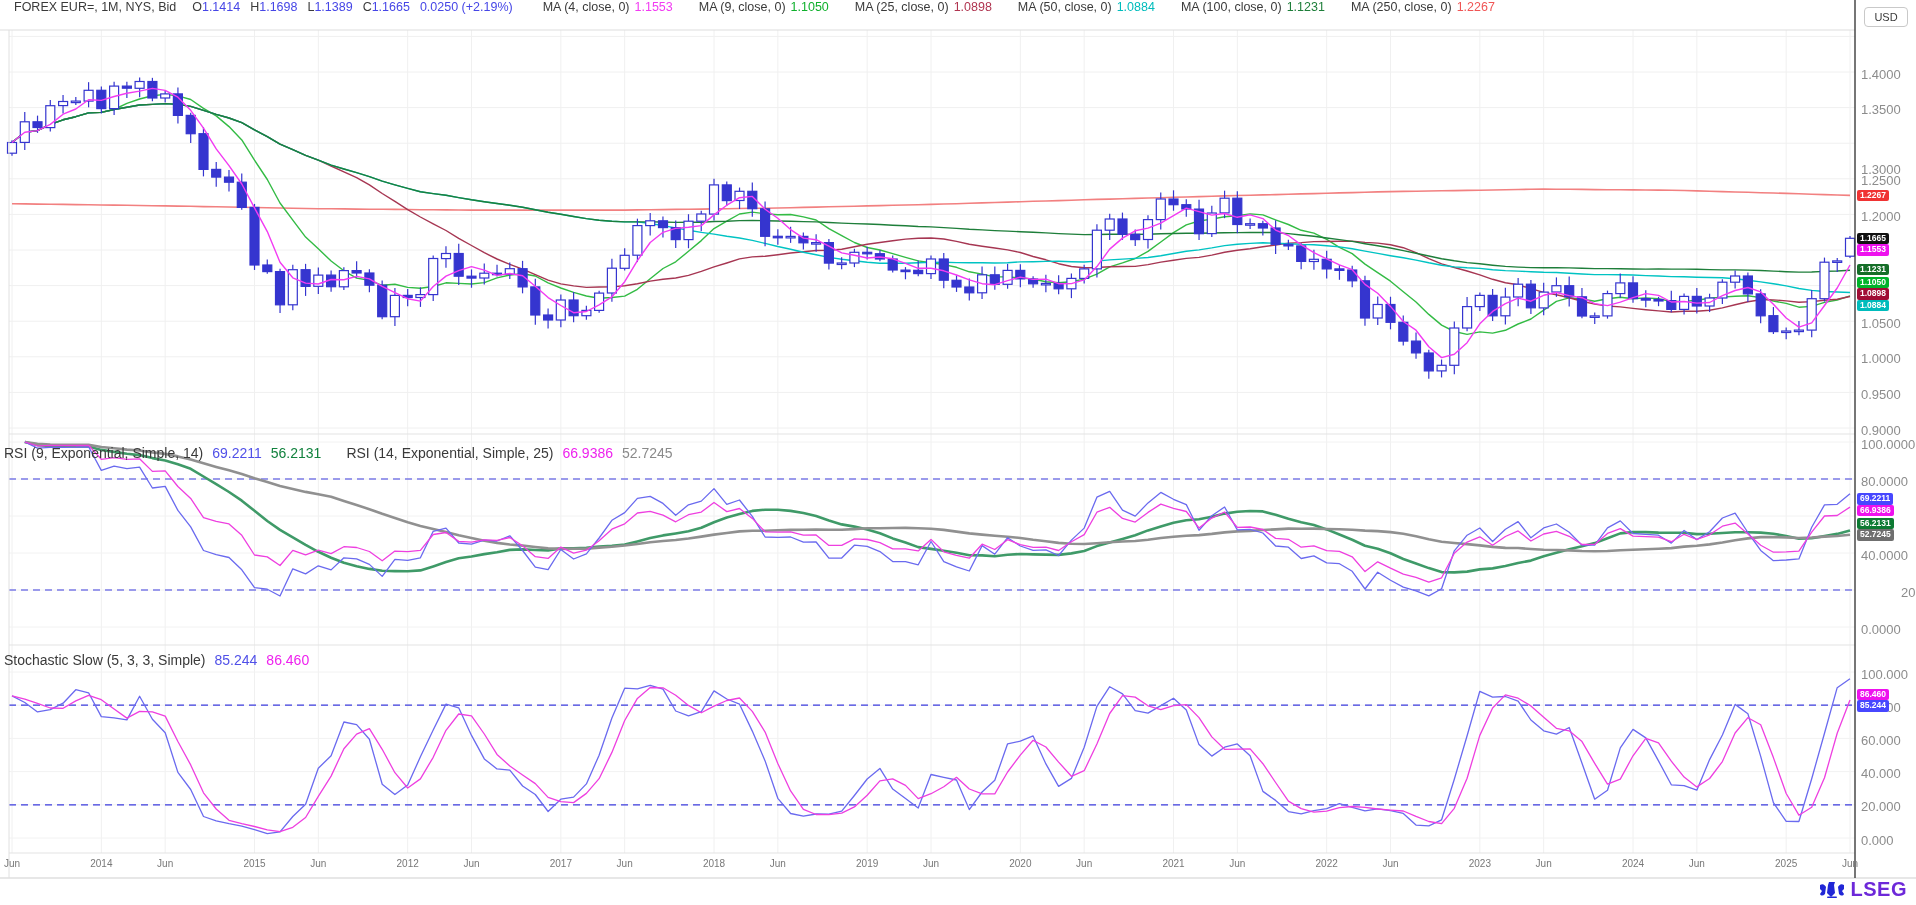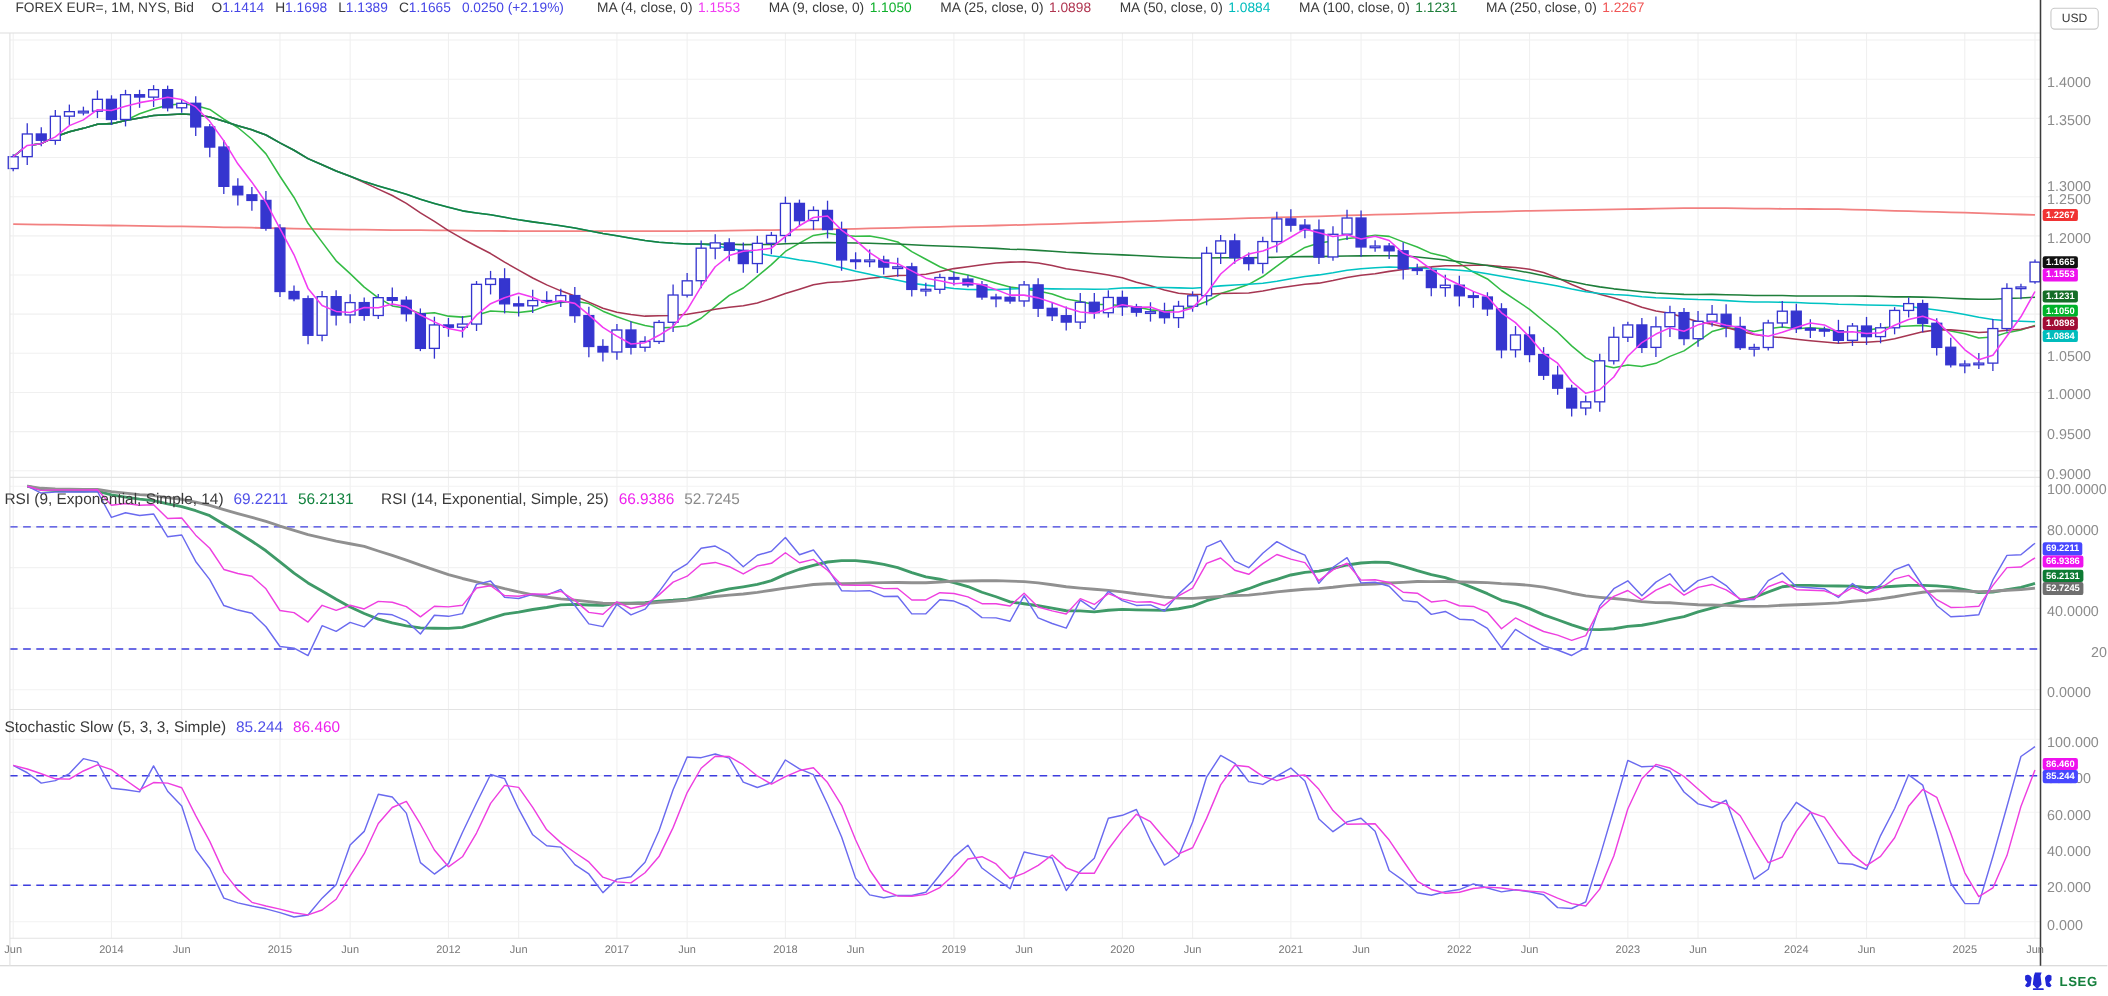--- a/index.html
+++ b/index.html
@@ -19,21 +19,21 @@
        font-family:"Liberation Sans",sans-serif;z-index:6;padding:0;cursor:pointer}
   .pane-legend{position:absolute;left:4px;font-size:14px;color:#3a3a3a;white-space:nowrap;z-index:5}
   .pane-legend .pl-label{margin-right:9px}
   .pane-legend .pl-label.second{margin-left:16px}
   .pane-legend .pl-val{margin-right:9px}
   .tick{position:absolute;left:1861px;font-size:13px;color:#8c8c8c;z-index:4;white-space:nowrap}
   .badge{position:absolute;left:1857px;font-size:8.5px;font-weight:bold;color:#fff;
          padding:1px 3px;border-radius:2px;line-height:9.5px;z-index:5;white-space:nowrap}
   .xlab{position:absolute;top:858px;width:44px;text-align:center;font-size:10px;color:#787878;z-index:4}
   #logo{position:absolute;right:9px;bottom:4px;display:flex;align-items:center;gap:5px;
-        color:#15803d;font-weight:bold;font-size:12px;letter-spacing:.5px;z-index:6}
+        color:#6d28d9;font-weight:bold;font-size:20px;letter-spacing:.5px;z-index:6}
 </style>
 </head>
 <body>
 
 <svg id="plot" width="1916" height="905">
     <line x1="12" y1="30" x2="12" y2="853" stroke="#f0f0f0" stroke-width="1"></line>
     <line x1="101.34722222222223" y1="30" x2="101.34722222222223" y2="853" stroke="#f0f0f0" stroke-width="1"></line>
     <line x1="165.16666666666669" y1="30" x2="165.16666666666669" y2="853" stroke="#f0f0f0" stroke-width="1"></line>
     <line x1="254.51388888888889" y1="30" x2="254.51388888888889" y2="853" stroke="#f0f0f0" stroke-width="1"></line>
     <line x1="318.33333333333337" y1="30" x2="318.33333333333337" y2="853" stroke="#f0f0f0" stroke-width="1"></line>

